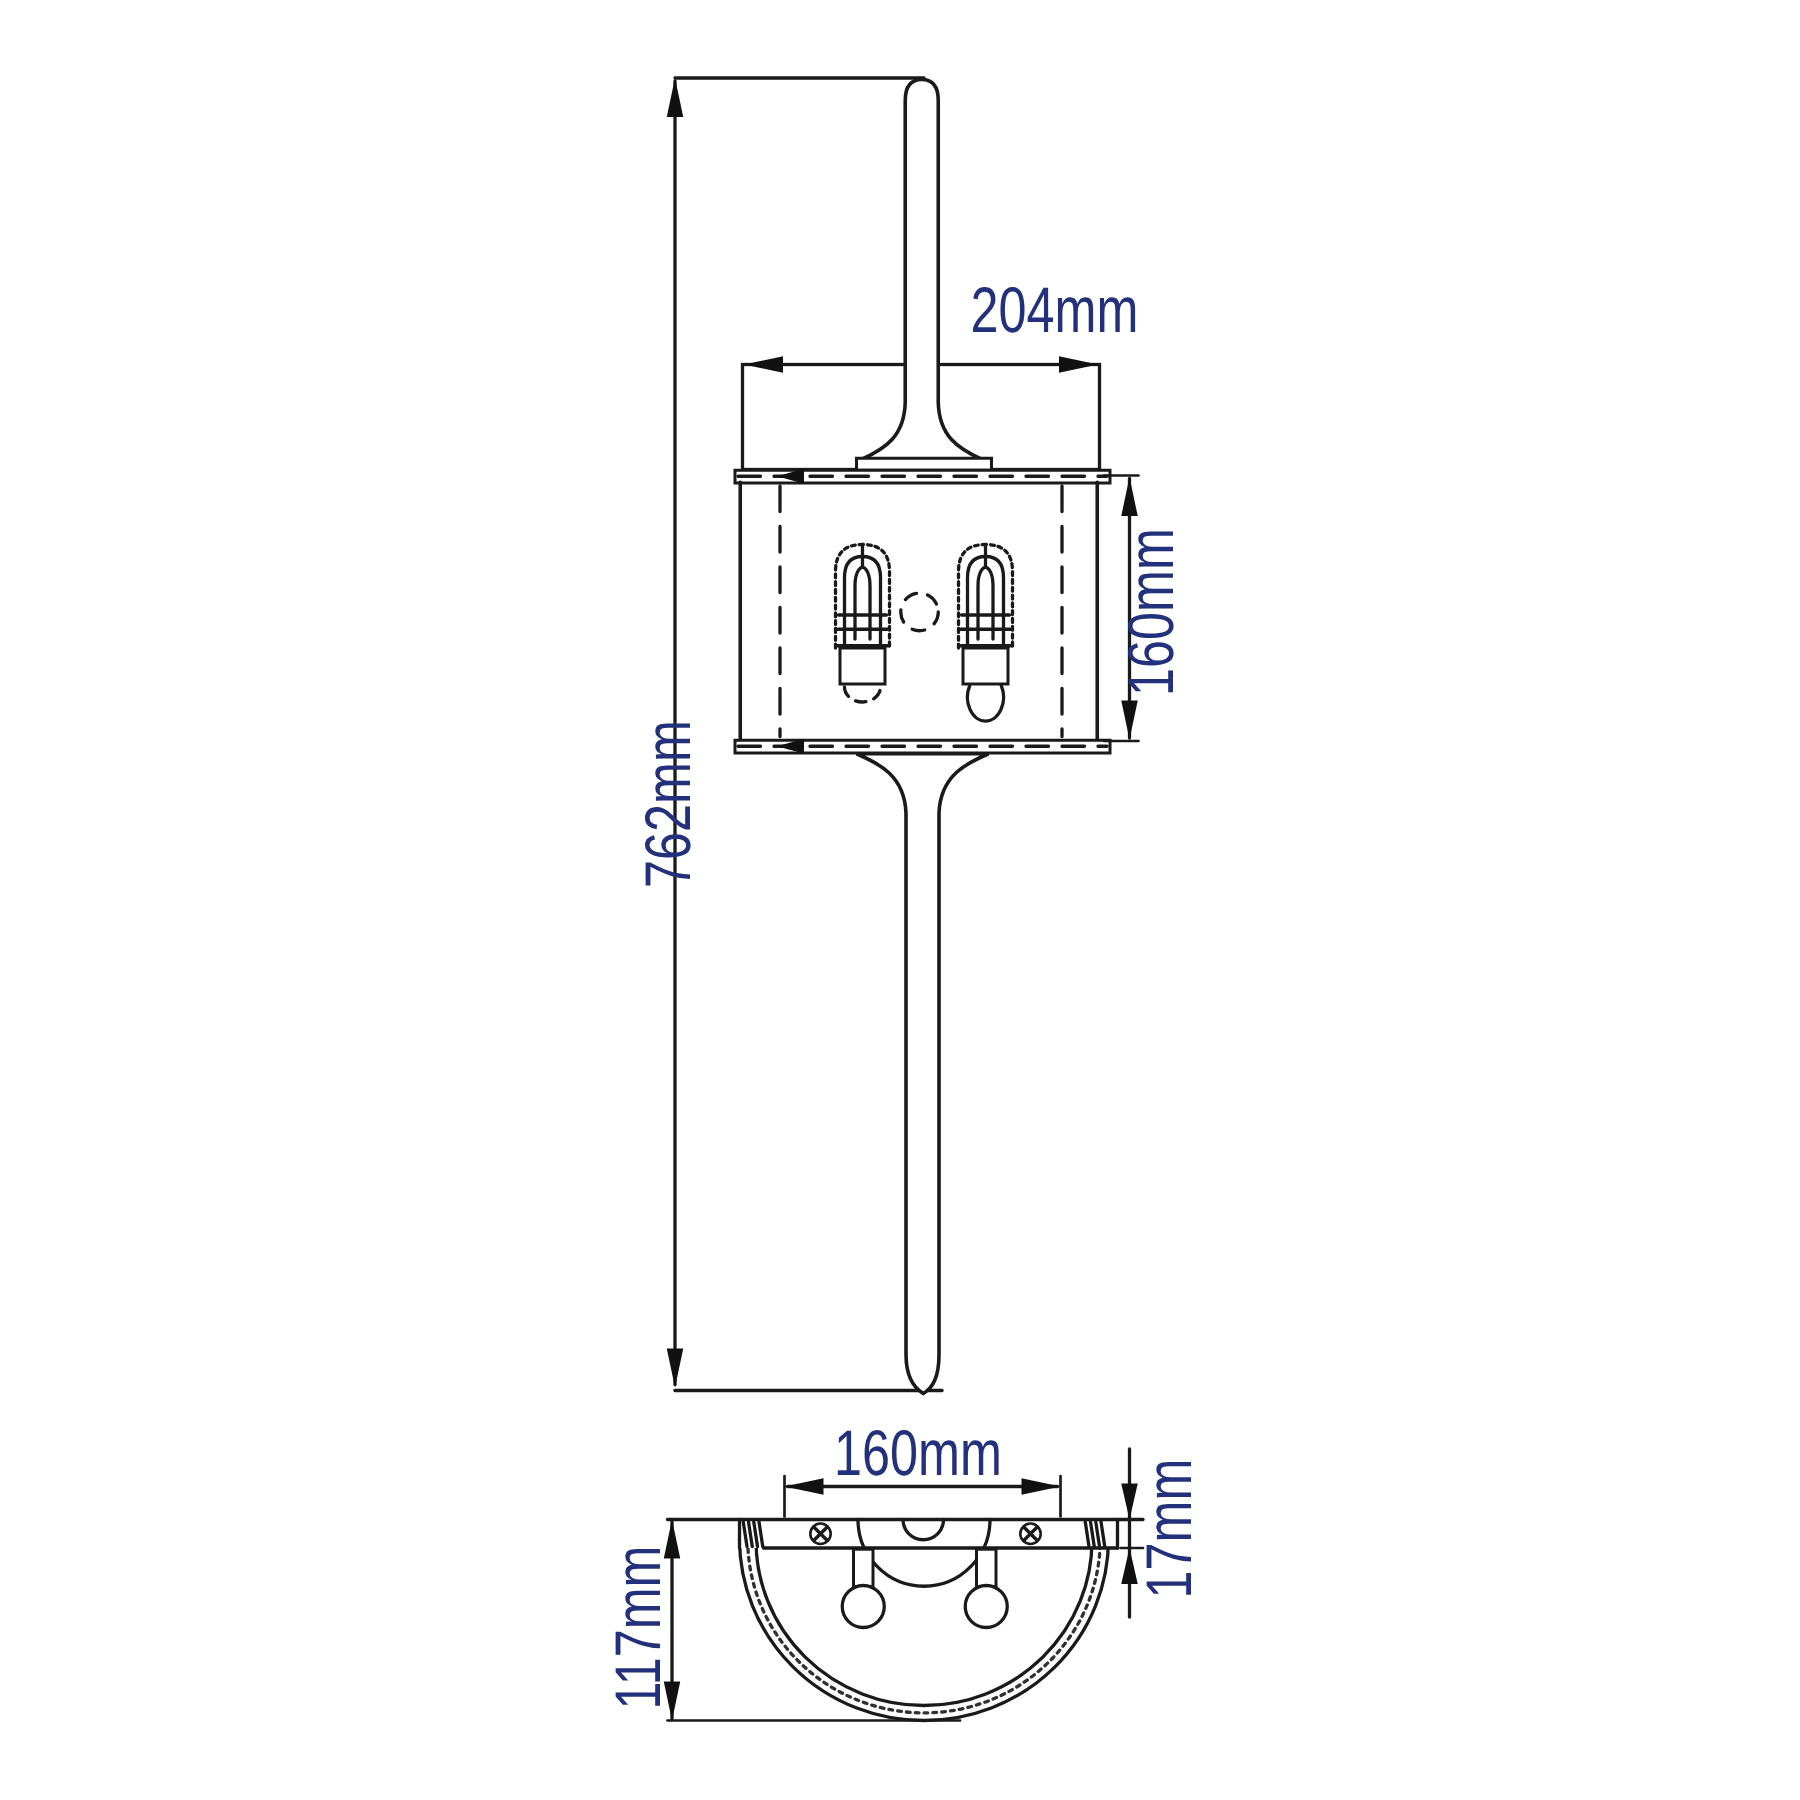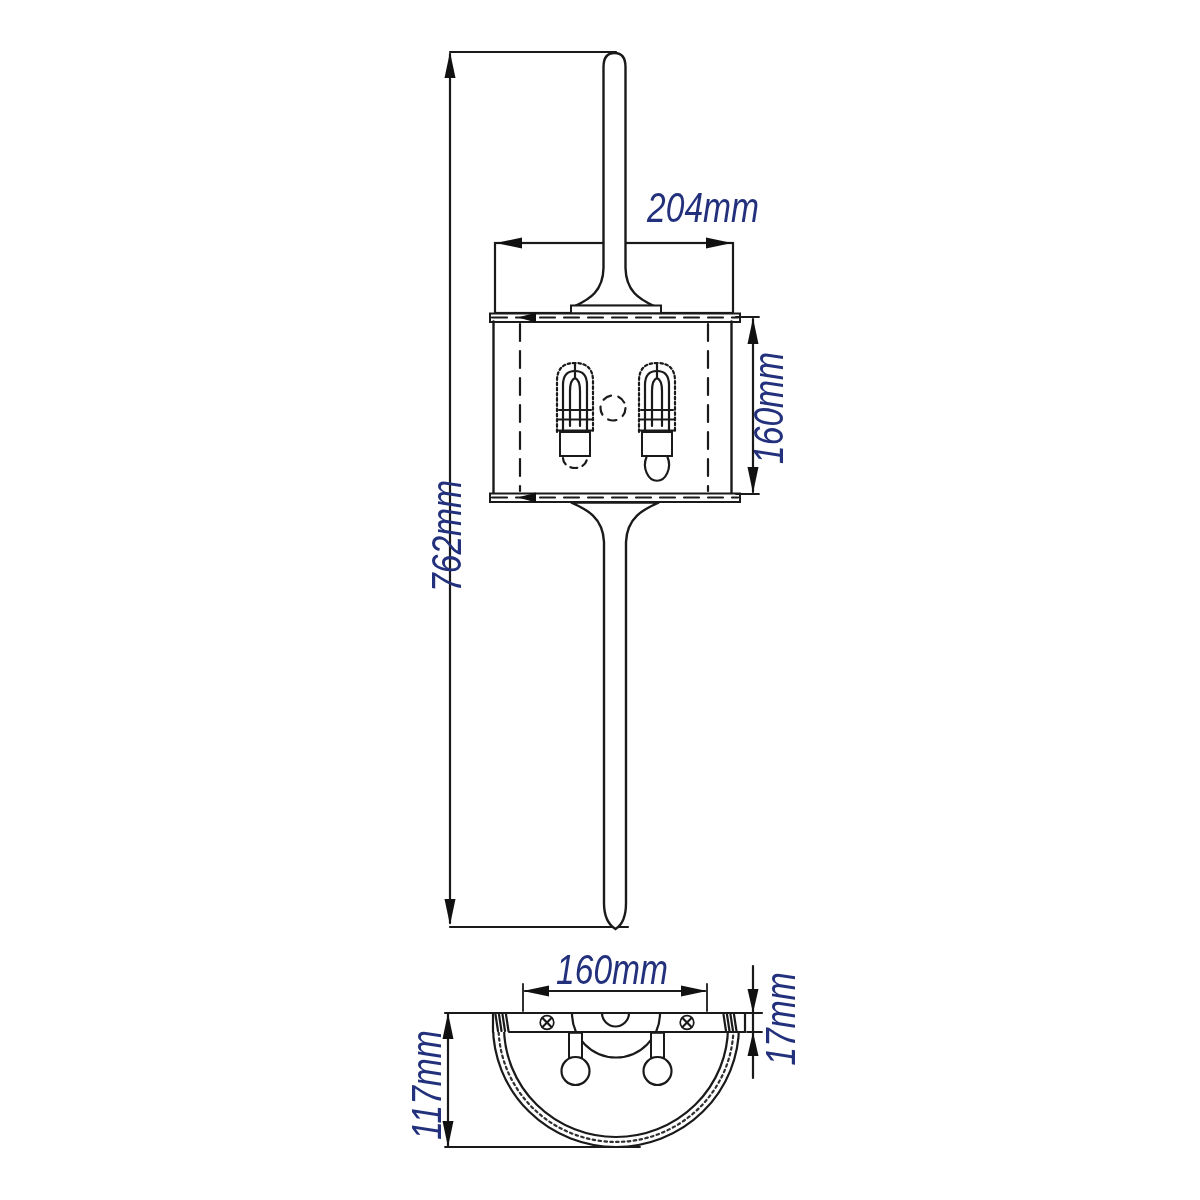--- a/index.html
+++ b/index.html
@@ -1,16 +1,16 @@
 <!DOCTYPE html>
 <html><head>
 <meta charset="utf-8">
 <style>
   html,body{margin:0;padding:0;background:#ffffff;width:1200px;height:1200px;overflow:hidden;}
-  #stage{position:relative;width:1200px;height:1200px;background:#fff;font-style:italic;}
+  #stage{position:relative;width:1200px;height:1200px;background:#fff;}
   #drawing{position:absolute;left:0;top:0;}
   .ln{stroke:#1a1a1a;fill:none;stroke-width:2.2;stroke-linecap:round;}
   .thin{stroke-width:1.8;}
   .thick{stroke-width:2.4;}
   .wfill{fill:#ffffff;stroke:#1a1a1a;}
   .arrow{fill:#111111;stroke:none;}
   .dash{stroke-dasharray:15 9;}
   .dashv{stroke-dasharray:17 10;}
   .dim{
     position:absolute;width:160px;height:46px;line-height:46px;text-align:center;

